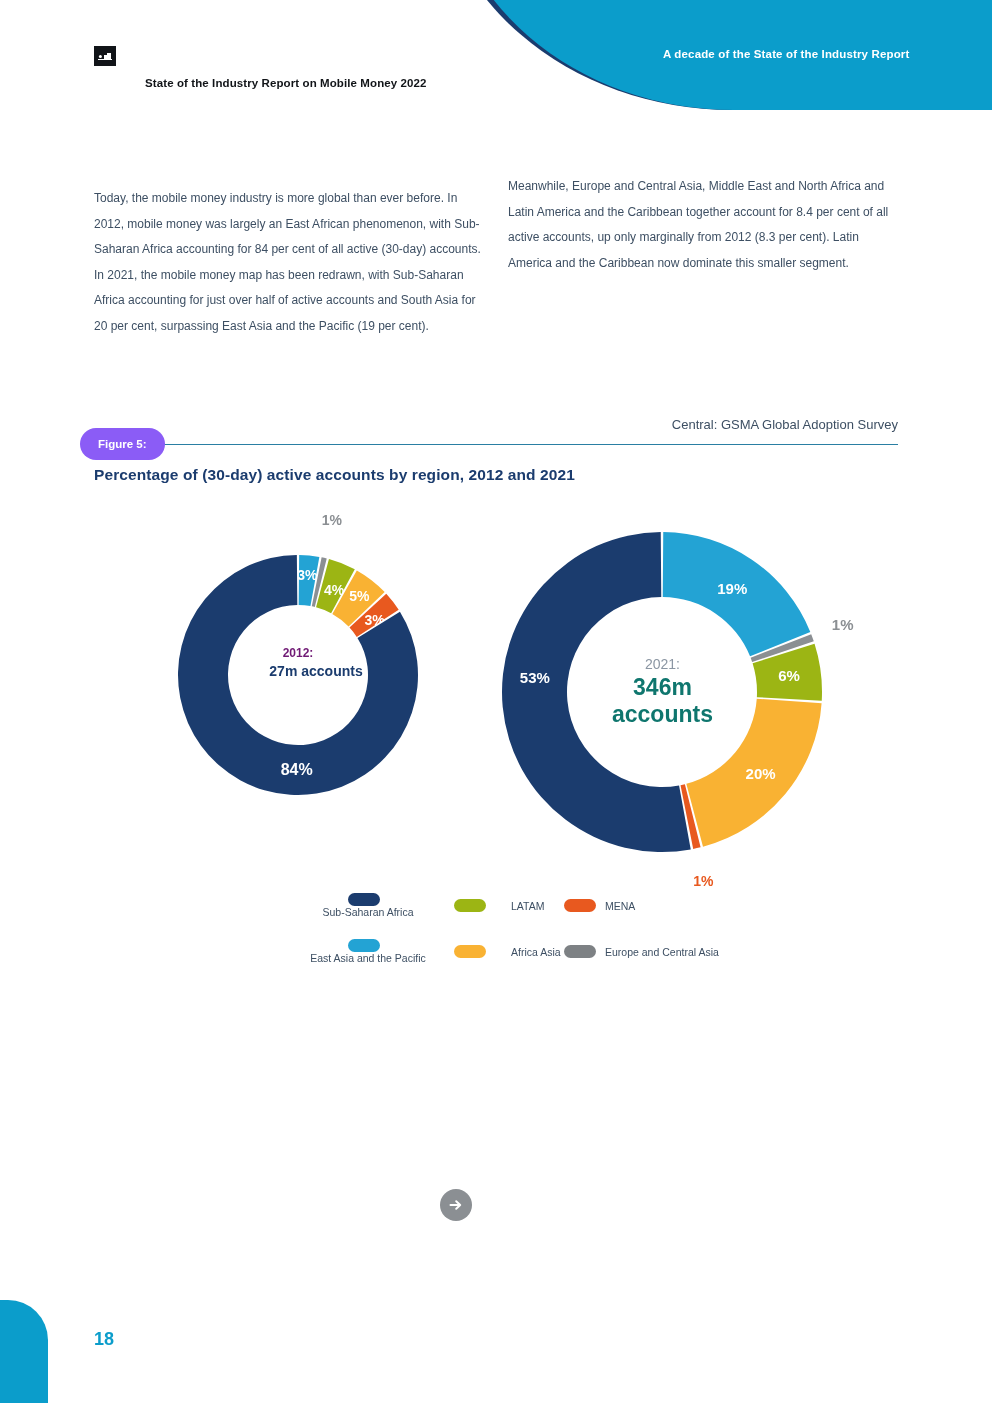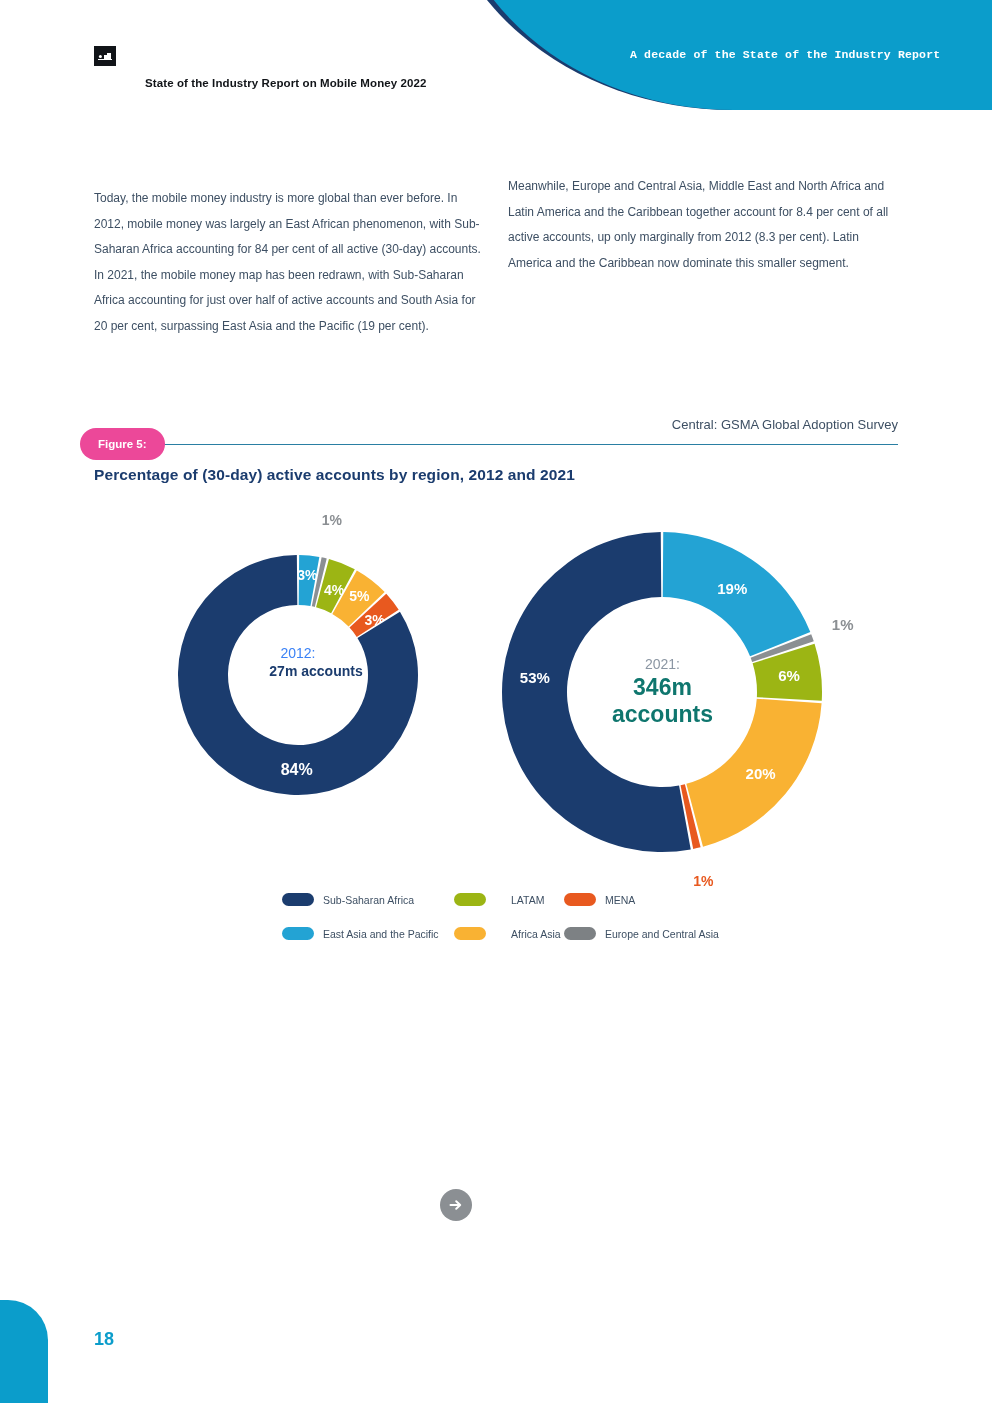--- a/index.html
+++ b/index.html
@@ -18,24 +18,23 @@
     background:#1b3c6e;
     border-bottom-left-radius:300px 260px;
   }
   .hdr-cyan-arc{
     position:absolute; right:0; top:-170px;
     width:548px; height:280px;
     background:#0b9dcb;
     border-bottom-left-radius:290px 250px;
   }
   .hdr-right-label{
-    position:absolute; left:630px; top:48px;
+    position:absolute; left:663px; top:48px;
     color:#ffffff; font-size:11.5px; font-weight:bold; letter-spacing:.15px;
     white-space:nowrap;
-    font-family:Liberation Mono, monospace;
   }
   .hdr-logo{
     position:absolute;left:94px;top:46px;width:22px;height:20px;background:#111418;
     display:block;
   }
   .hdr-logo svg{display:block;}
   .hdr-left-label{
     position:absolute; left:145px; top:49px;
     color:#111418; font-size:11.5px; font-weight:bold; letter-spacing:.1px;
     white-space:nowrap;
@@ -50,57 +49,57 @@
   
   #source-line{
     position:absolute;left:508px;top:417px;width:390px;text-align:right;
     color:#3d4f63;font-size:13px;
   }
   #fig-rule{
     position:absolute;left:94px;top:444px;width:804px;height:1px;background:#2a7fa3;
   }
   #fig-badge{
     position:absolute;left:80px;top:428px;
-    height:32px;padding:0 18px;border-radius:16px;background:#ec4899;
+    height:32px;padding:0 18px;border-radius:16px;background:#8b5cf6;
     color:#ffffff;font-size:11.5px;font-weight:bold;
     display:flex;align-items:center;justify-content:center;
     white-space:nowrap;
   }
   #fig-title{
     position:absolute;left:94px;top:466px;width:800px;
     color:#1b3c6e;font-size:15.5px;font-weight:bold;letter-spacing:.1px;
   }
 
   
   #chart-area{position:absolute;left:0;top:510px;width:992px;height:460px;}
   .donut-wrap{position:absolute;}
   #donut-2012{left:178px;top:30px;width:240px;height:260px;}
   #donut-2021{left:500px;top:20px;width:325px;height:320px;}
   .donut-wrap svg{display:block;overflow:visible;}
 
   .center-label{
     position:absolute;left:0;right:0;text-align:center;pointer-events:none;
   }
   #c2012-label{top:105px;}
-  #c2012-label .yr{color:#3b82f6;font-size:14px;line-height:17px;}
+  #c2012-label .yr{color:#701a75;font-size:12px;line-height:17px;font-weight:bold;}
   #c2012-label .val{color:#1b3c6e;font-size:14px;font-weight:bold;line-height:19px;margin-left:36px;}
   #c2021-label{top:125px;}
   #c2021-label .yr{color:#8b96a3;font-size:14px;line-height:19px;}
   #c2021-label .val{color:#0f766e;font-size:23px;font-weight:bold;line-height:27px;}
 
   #arrow-badge{
     position:absolute;left:440px;top:679px;width:32px;height:32px;border-radius:50%;
     background:#8b8f93;display:flex;align-items:center;justify-content:center;
   }
 
   
   #legend{position:absolute;left:282px;top:893px;width:520px;}
   .legend-row{display:flex;margin-bottom:21px;}
   .legend-item{display:flex;align-items:center;}
-  .legend-item.w1{width:172px;}
+  .legend-item.w1{width:172px;flex-direction:column;}
   .legend-item.w2{width:110px;gap:16px;}
   .legend-item.w3{width:auto;}
   .swatch{width:32px;height:13px;border-radius:7px;margin-right:9px;flex:none;}
   .legend-text{color:#3d4f63;font-size:10.5px;white-space:nowrap;}
 
   
   #footer-shape{
     position:absolute;left:0;top:1300px;width:48px;height:103px;background:#0b9dcb;
     border-top-right-radius:40px;
   }

